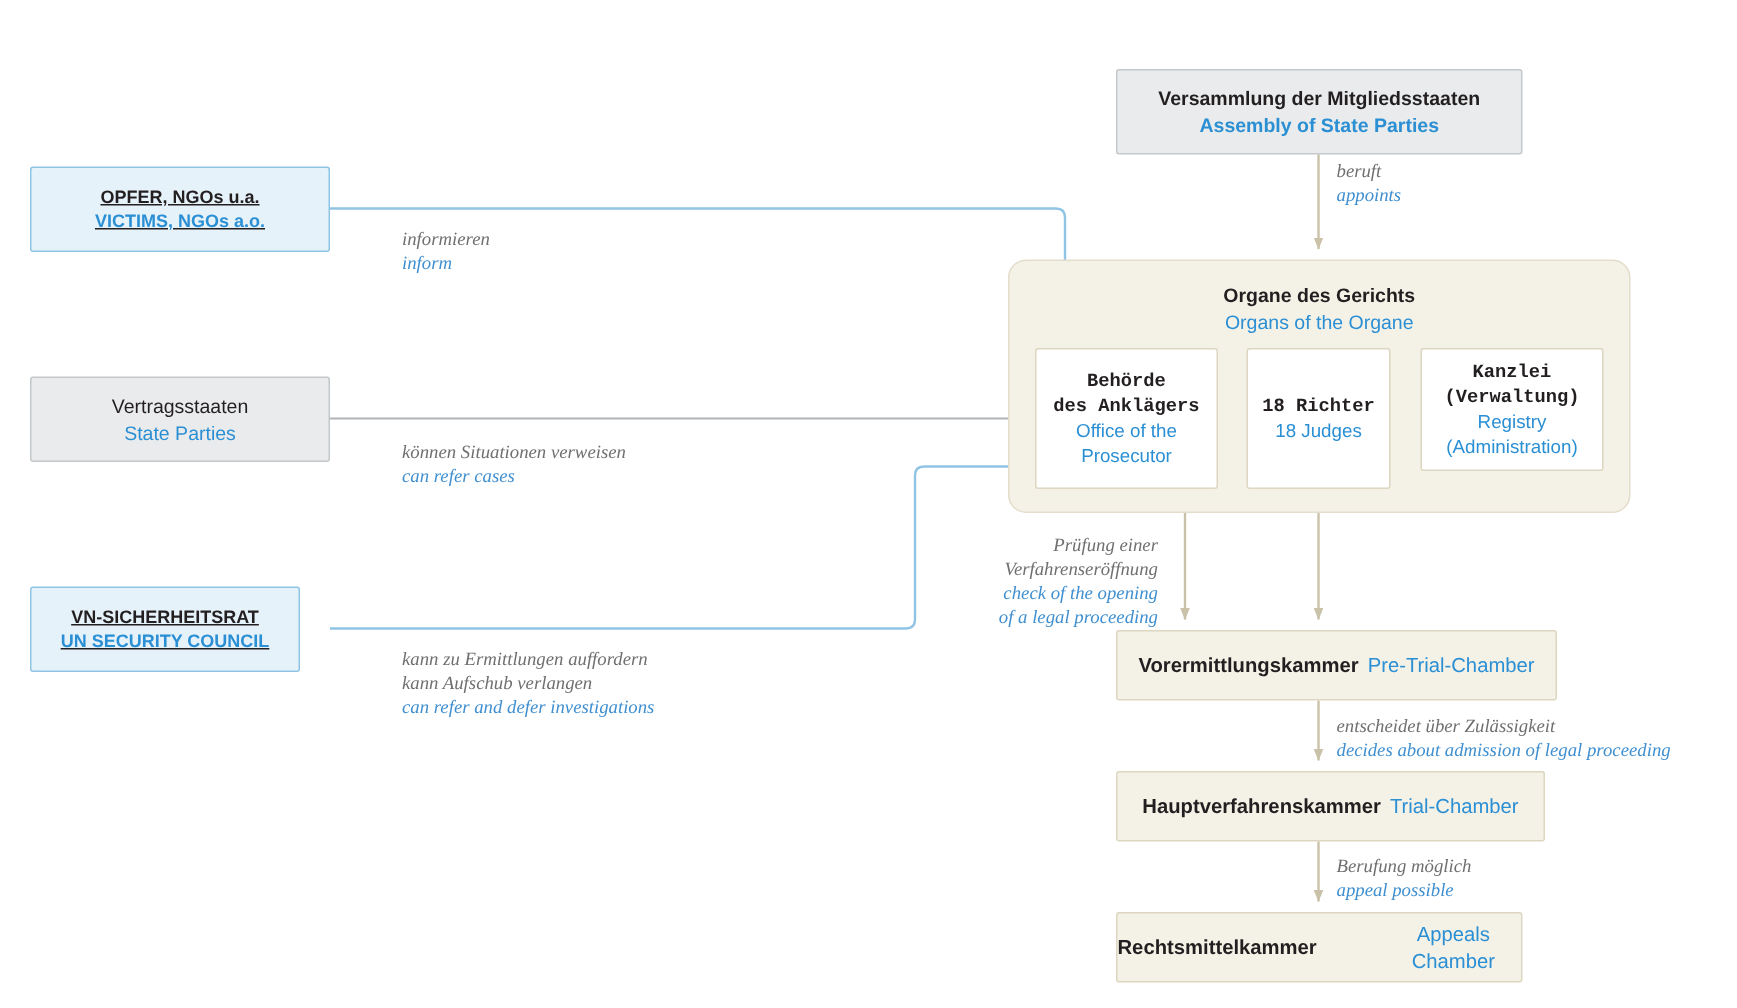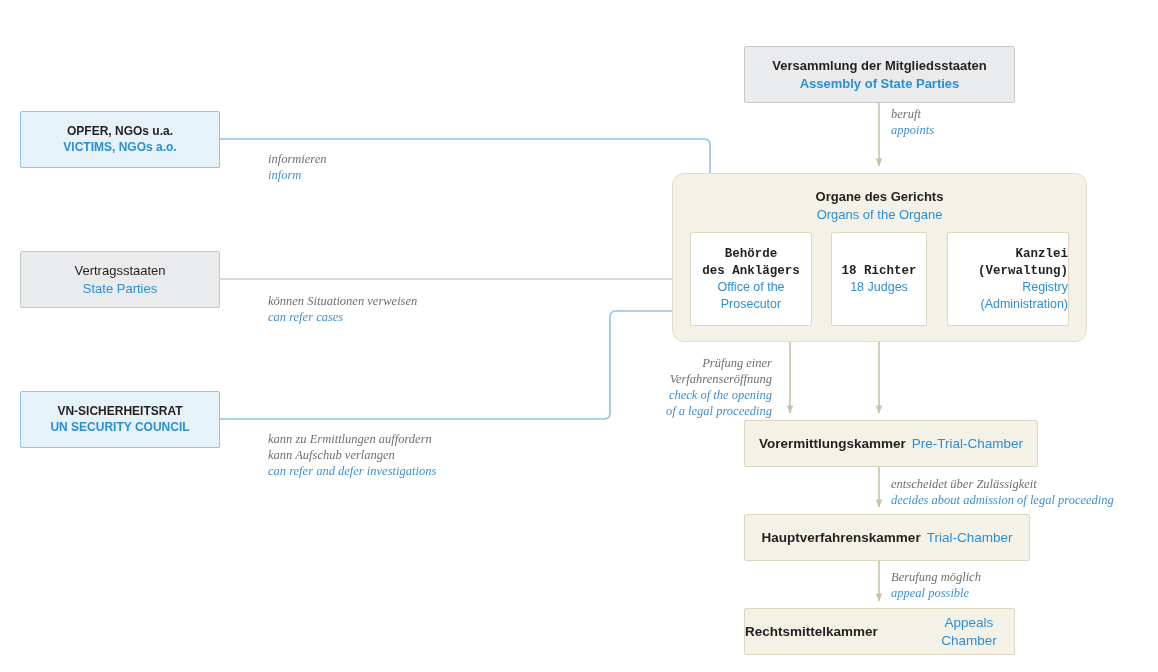--- a/index.html
+++ b/index.html
@@ -50,20 +50,21 @@
   .box .de { color: #231f20; }
   .box .en { color: #2b8fd4; }
 
   .box.gray {
     background: #e9ebec;
     border: 1px solid #c3c8cb;
   }
   .box.blue {
     background: #e6f2fa;
     border: 1px solid #8fc4e4;
+    text-decoration: underline;
   }
   .box.cream {
     background: #f4f1e7;
     border: 1px solid #ddd6c0;
   }
   .box.white {
     background: #ffffff;
     border: 1px solid #ddd6c0;
   }
 
@@ -79,21 +80,21 @@
 
   #box-victims {
     left: 20px; top: 111px; width: 200px; height: 57px;
     font-size: 12px;
   }
   #box-states {
     left: 20px; top: 251px; width: 200px; height: 57px;
     font-size: 13px;
   }
   #box-unsc {
-    left: 20px; top: 391px; width: 200px; height: 57px;
+    left: 20px; top: 391px; width: 180px; height: 57px;
     font-size: 12px;
   }
 
   
   #organs {
     position: absolute;
     left: 672px; top: 173px; width: 415px; height: 169px;
     box-sizing: border-box;
     background: #f4f1e7;
     border: 1px solid #e3ddcb;
@@ -112,23 +113,22 @@
 
   #box-prosecutor {
     left: 690px; top: 232px; width: 122px; height: 94px;
     font-size: 12.5px;
   }
   #box-judges {
     left: 831px; top: 232px; width: 96px; height: 94px;
     font-size: 12.5px;
   }
   #box-registry {
-    left: 947px; top: 232px; width: 122px; height: 94px;
+    left: 947px; top: 232px; width: 122px; height: 82px;
     font-size: 12.5px;
-    align-items: flex-end;
   }
   #box-prosecutor .de, #box-judges .de, #box-registry .de { font-weight: bold; font-family: Liberation Mono, monospace; }
 
   
   .chamber {
     display: flex;
     flex-direction: row;
     align-items: center;
     justify-content: center;
     font-size: 13.5px;

